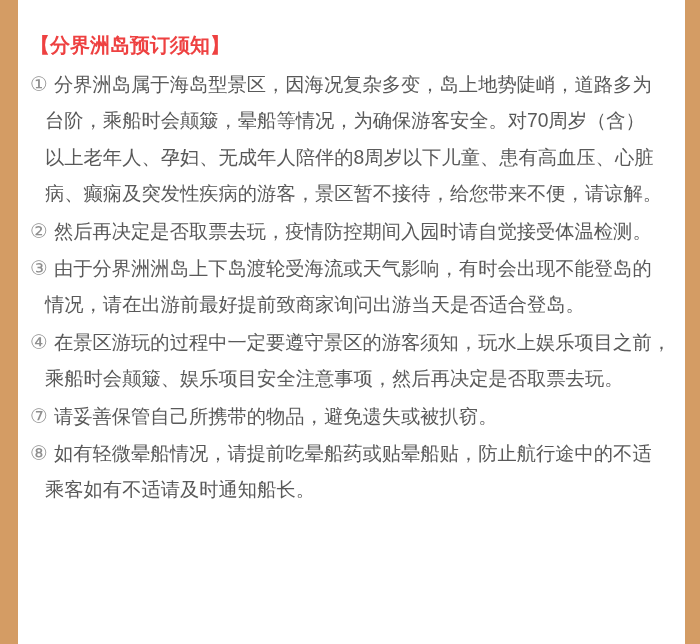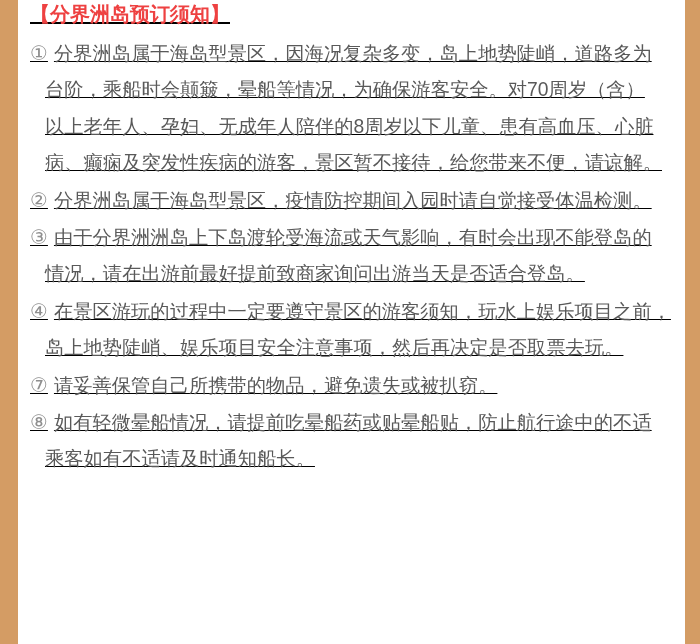--- a/index.html
+++ b/index.html
@@ -14,21 +14,21 @@
   body{
     width:700px;height:644px;overflow:hidden;position:relative;
     background:var(--bg);
     font-family:"Liberation Sans","DejaVu Sans",sans-serif;
   }
   .side-strip{position:absolute;top:0;bottom:0;background:var(--strip);}
   .side-strip.left{left:0;width:18px;}
   .side-strip.right{right:0;width:15px;}
   .content{
     position:absolute;top:0;left:30px;right:16px;bottom:0;
-    overflow:hidden;text-decoration:underline;
+    padding-top:31px;overflow:hidden;
   }
   .title{
     margin:0 0 7px 0;
     font-size:20px;font-weight:700;line-height:28px;
     color:var(--accent);
   }
   .notice-list{
     margin:0;padding:0;list-style:none;
     font-size:19.3px;line-height:36.4px;color:var(--text);
   }
@@ -49,27 +49,27 @@
 <div class="side-strip right"></div>
 
 <div class="content">
   <h1 class="title">【分界洲岛预订须知】</h1>
   <ol class="notice-list" id="notice-list">
   <li class="notice-item"><span class="num">①</span><span class="txt">分界洲岛属于海岛型景区，因海况复杂多变，岛上地势陡峭，道路多为
 台阶，乘船时会颠簸，晕船等情况，为确保游客安全。对70周岁（含）
 以上老年人、孕妇、无成年人陪伴的8周岁以下儿童、患有高血压、心脏
 病、癫痫及突发性疾病的游客，景区暂不接待，给您带来不便，请谅解。</span></li>
 
-  <li class="notice-item"><span class="num">②</span><span class="txt">分界洲岛属于海岛型景区，疫情防控期间入园时请自觉接受体温检测。</span></li>
+  <li class="notice-item"><span class="num">②</span><span class="txt">然后再决定是否取票去玩，疫情防控期间入园时请自觉接受体温检测。</span></li>
 
   <li class="notice-item"><span class="num">③</span><span class="txt">由于分界洲洲岛上下岛渡轮受海流或天气影响，有时会出现不能登岛的
 情况，请在出游前最好提前致商家询问出游当天是否适合登岛。</span></li>
 
   <li class="notice-item"><span class="num">④</span><span class="txt">在景区游玩的过程中一定要遵守景区的游客须知，玩水上娱乐项目之前，
-岛上地势陡峭、娱乐项目安全注意事项，然后再决定是否取票去玩。</span></li>
+乘船时会颠簸、娱乐项目安全注意事项，然后再决定是否取票去玩。</span></li>
 
 
 
   <li class="notice-item"><span class="num">⑦</span><span class="txt">请妥善保管自己所携带的物品，避免遗失或被扒窃。</span></li>
 
   <li class="notice-item"><span class="num">⑧</span><span class="txt">如有轻微晕船情况，请提前吃晕船药或贴晕船贴，防止航行途中的不适
 乘客如有不适请及时通知船长。</span></li>
 </ol>
 </div>
 

